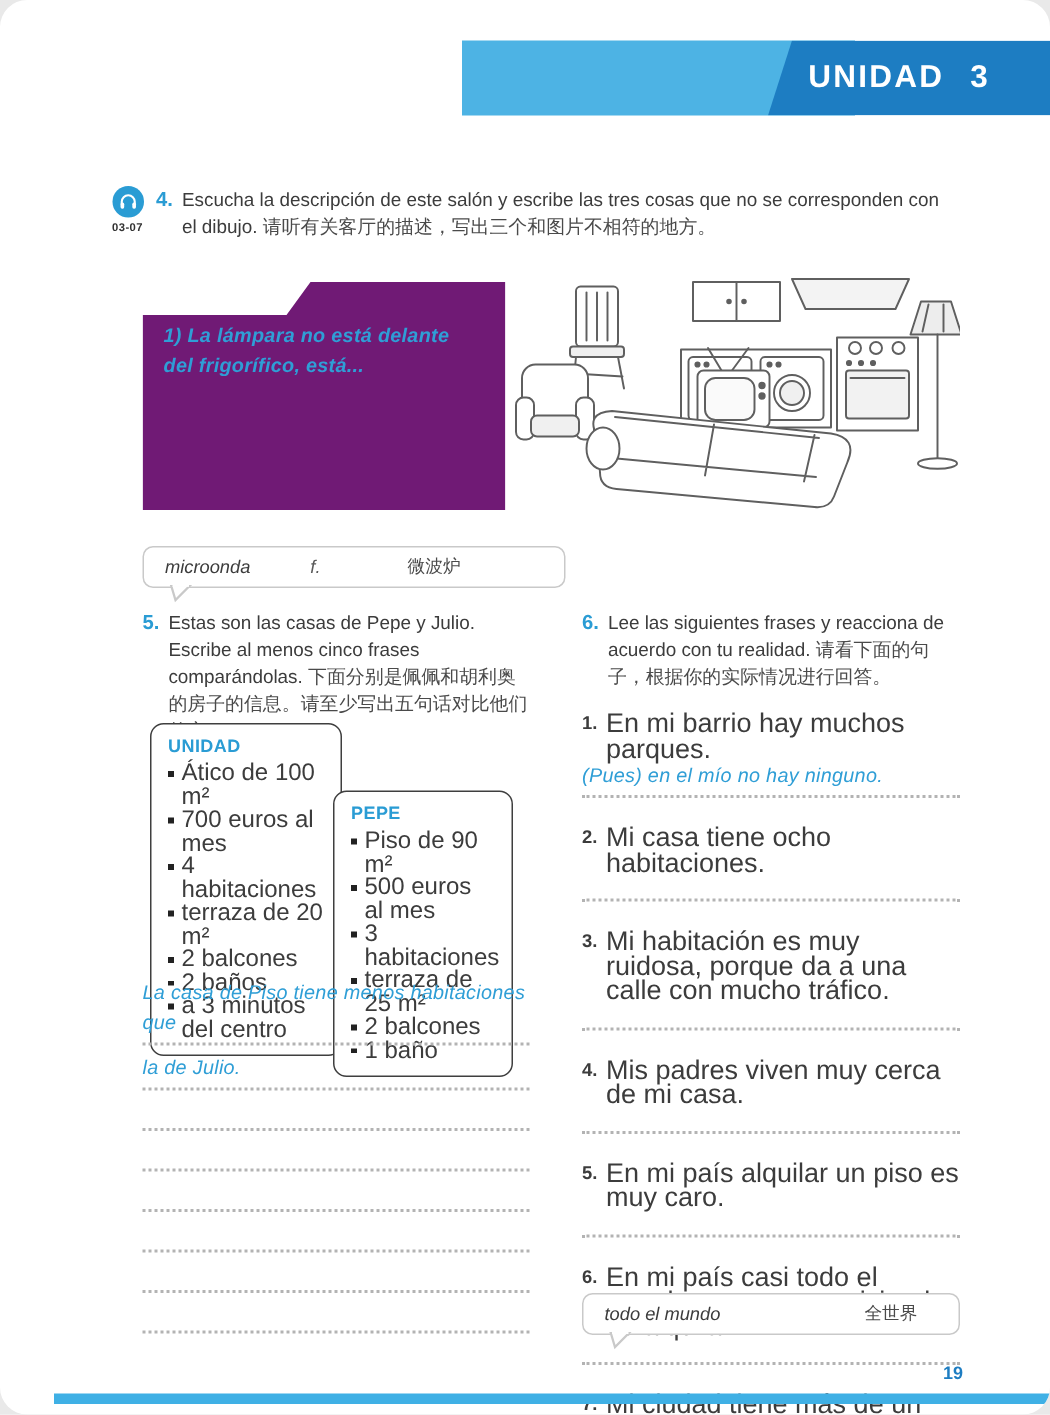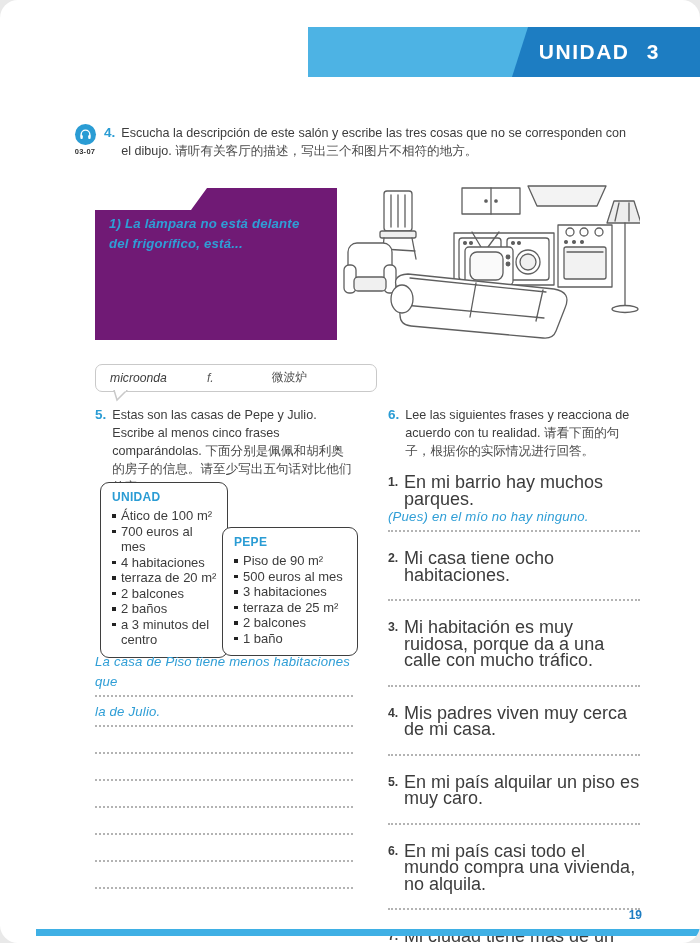--- a/index.html
+++ b/index.html
@@ -48,24 +48,24 @@
   .vocab2 .vocab-zh{margin-left:96px;}
   
   .col5{position:absolute;top:406px;left:95px;width:258px;}
   .col6{position:absolute;top:406px;left:388px;width:252px;}
   
   .card{
     position:absolute;background:#fff;border:1.6px solid #3f3f3f;border-radius:9px;
     padding:7px 10px 9px 11px;box-sizing:border-box;
   }
   .card-julio{top:482px;left:100px;width:128px;}
-  .card-pepe{top:527px;left:222px;width:136px;}
+  .card-pepe{top:527px;left:222px;width:120px;}
   .card-title{color:#2a9cd4;font-weight:bold;font-size:12px;margin-bottom:4px;letter-spacing:.3px;}
   .card ul{list-style:none;margin:0;padding:0;}
-  .card li{position:relative;padding-left:9px;font-size:13px;line-height:15.5px;color:#3c3c3c;}
+  .card li{position:relative;padding-left:9px;font-size:16px;line-height:15.5px;color:#3c3c3c;}
   .card li::before{content:"";position:absolute;left:0;top:6px;width:3.5px;height:3.5px;background:#222;}
   
   .hw-line{display:block;border-bottom:2px dotted #b3b3b3;padding-bottom:3px;margin-bottom:5px;min-height:17px;}
   .dotline{border-bottom:2px dotted #b3b3b3;margin-top:16px;}
   .blank-lines .dotline{margin-top:25px;}
   .sample{position:absolute;top:652px;left:95px;width:258px;}
   
   .qlist{margin-top:14px;}
   .q{margin-bottom:18px;}
   .qrow{display:flex;}
@@ -299,17 +299,25 @@
       <div class="q">
         <div class="qrow">
           <span class="qnum">7.</span>
           <span class="qtext">Mi ciudad tiene más de un millón de habitantes.</span>
         </div>
         <div class="dotline"></div>
       </div>
     </div>
   </div>
 
+  <div class="vocab vocab2">
+    <svg class="tail" width="18" height="12">
+      <path d="M2 0 L15 0 L5 10 Z" fill="#fff" stroke="#c9c9c9" stroke-width="1.5"></path>
+      <line x1="3" y1="0" x2="14" y2="0" stroke="#fff" stroke-width="2.5"></line>
+    </svg>
+    <span class="vocab-term">todo el mundo</span>
+    <span class="vocab-zh">全世界</span>
+  </div>
 
   <span class="page-num">19</span>
   <div class="footer-bar"></div>
 
 </div>
 
 </body></html>

